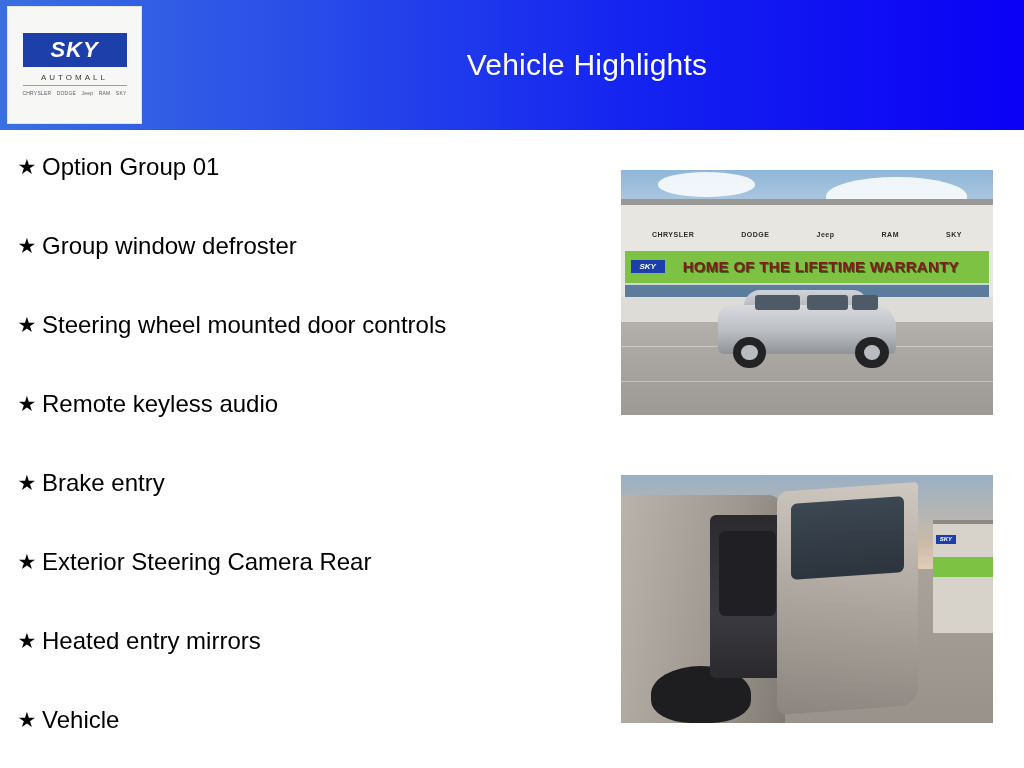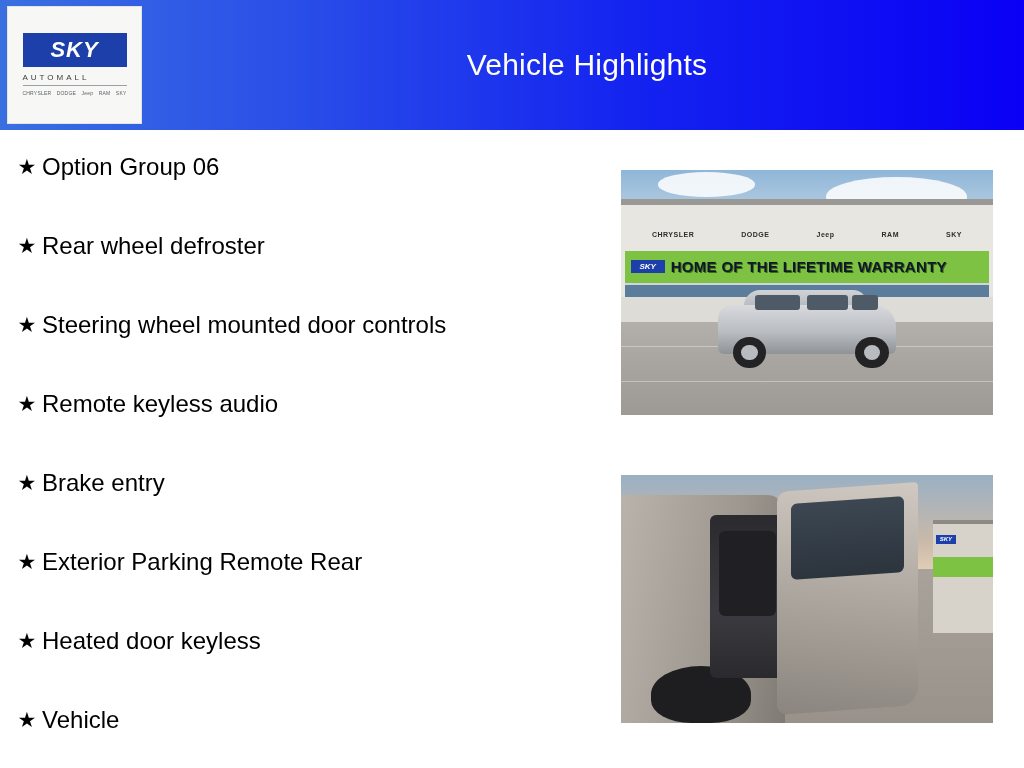--- a/index.html
+++ b/index.html
@@ -79,20 +79,21 @@
     align-items: center;
     justify-content: center;
     font-style: italic;
   }
   .logo-automall {
     width: 104px;
     margin-top: 6px;
     color: #3a3a3a;
     font-size: 8px;
     letter-spacing: 3px;
+    text-align: center;
   }
   .logo-rule {
     width: 104px;
     height: 1px;
     background: #9aa0a6;
     margin-top: 3px;
   }
   .logo-brands {
     width: 104px;
     margin-top: 4px;
@@ -205,22 +206,22 @@
     background: #1c3faa;
     color: #fff;
     font-size: 8px;
     font-weight: bold;
     font-style: italic;
     display: flex;
     align-items: center;
     justify-content: center;
   }
   .greenband .gb-text {
-    margin-left: 6px;
-    color: #0f172a;
+    margin-left: 18px;
+    color: #7f1d1d;
     font-size: 15px;
     font-weight: bold;
     letter-spacing: 0.3px;
     text-shadow: 1px 1px 0 #3b6b15;
     white-space: nowrap;
   }
   .windows {
     position: absolute;
     left: 1%; top: 46%; width: 98%; height: 10%;
     background: #5b7c9a;
@@ -371,51 +372,51 @@
         <span>RAM</span>
         <span>SKY</span>
       </div>
     </div>
   </div>
 
   <div class="features">
 
     <div class="feature-row">
       <span class="bullet-star">★</span>
-      <span class="feature-label">Option Group 06</span>
-    </div>
-
-    <div class="feature-row">
-      <span class="bullet-star">★</span>
-      <span class="feature-label">Rear wheel defroster</span>
+      <span class="feature-label">Option Group 01</span>
+    </div>
+
+    <div class="feature-row">
+      <span class="bullet-star">★</span>
+      <span class="feature-label">Group window defroster</span>
     </div>
 
     <div class="feature-row">
       <span class="bullet-star">★</span>
       <span class="feature-label">Steering wheel mounted door controls</span>
     </div>
 
     <div class="feature-row">
       <span class="bullet-star">★</span>
       <span class="feature-label">Remote keyless audio</span>
     </div>
 
     <div class="feature-row">
       <span class="bullet-star">★</span>
       <span class="feature-label">Brake entry</span>
     </div>
 
     <div class="feature-row">
       <span class="bullet-star">★</span>
-      <span class="feature-label">Exterior Parking Remote Rear</span>
-    </div>
-
-    <div class="feature-row">
-      <span class="bullet-star">★</span>
-      <span class="feature-label">Heated door keyless</span>
+      <span class="feature-label">Exterior Steering Camera Rear</span>
+    </div>
+
+    <div class="feature-row">
+      <span class="bullet-star">★</span>
+      <span class="feature-label">Heated entry mirrors</span>
     </div>
 
     <div class="feature-row">
       <span class="bullet-star">★</span>
       <span class="feature-label">Vehicle</span>
     </div>
 
   </div>
 
   <div class="photo" id="photo-1">

